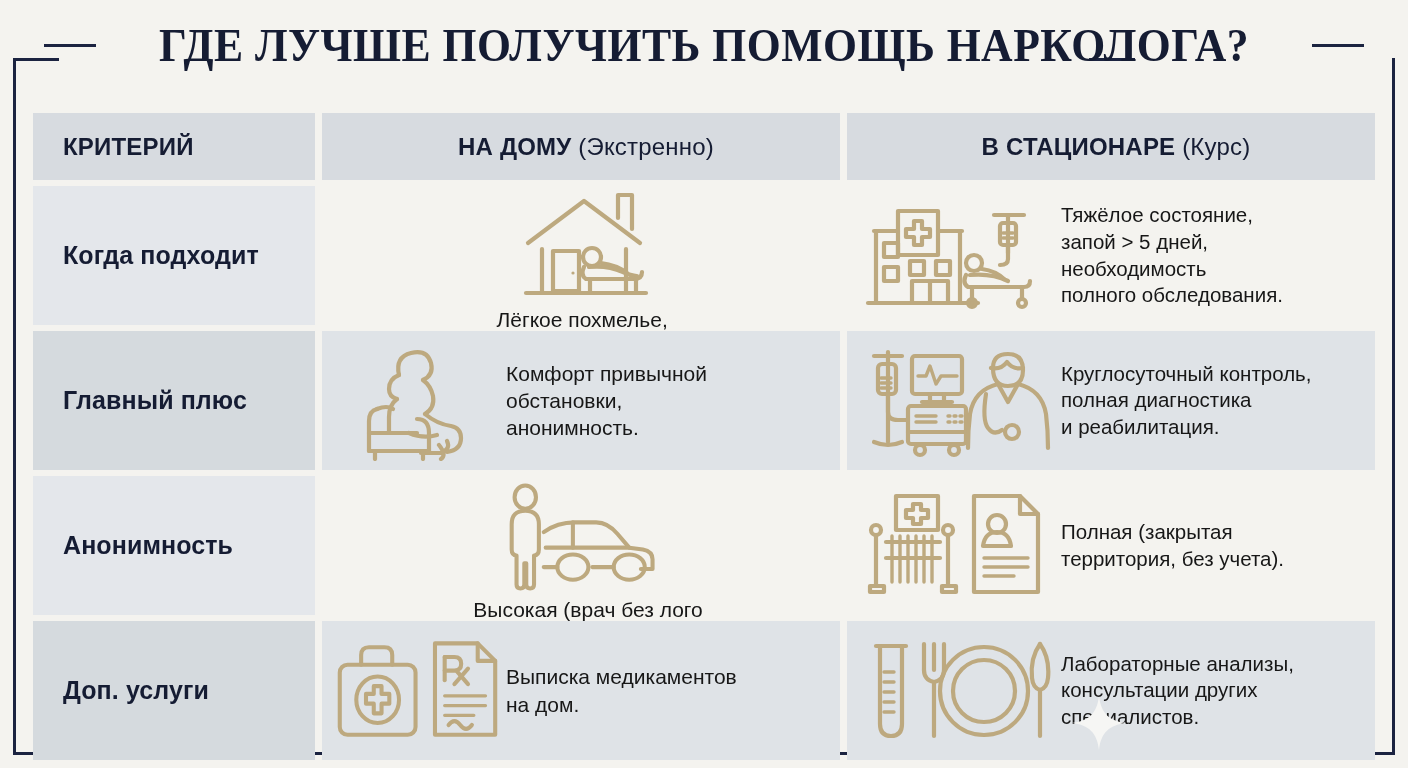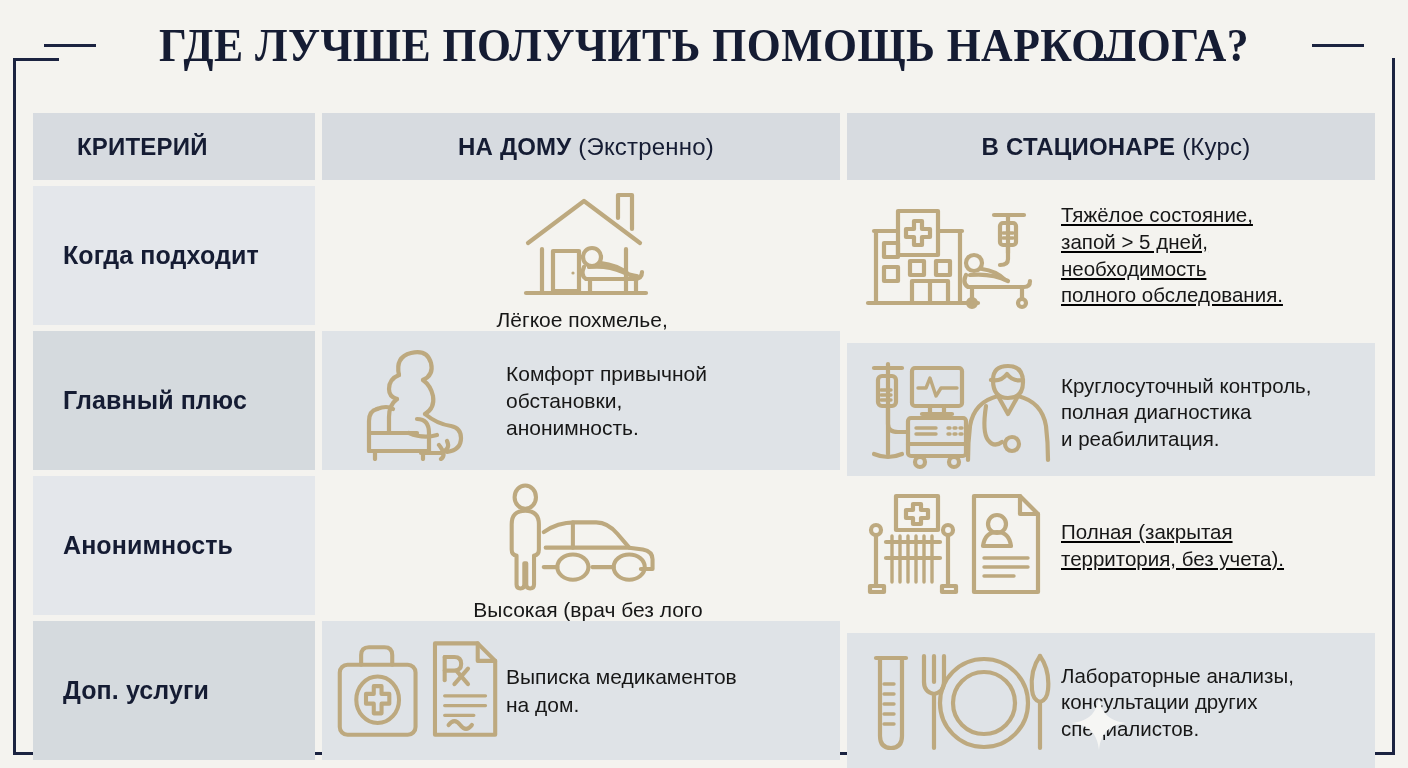--- a/index.html
+++ b/index.html
@@ -83,44 +83,44 @@
     gap:7px;
     width:100%;
   }
 
   .cell-crit  { width:282px; flex:0 0 282px; }
   .cell-home  { width:518px; flex:0 0 518px; }
   .cell-hosp  { width:528px; flex:0 0 528px; }
 
   
   .row.head .cell { height:67px; display:flex; align-items:center; }
-  .row.head .cell-crit { background:#d7dbe0; justify-content:flex-start; padding-left:44px; }
+  .row.head .cell-crit { background:#d7dbe0; justify-content:flex-start; padding-left:30px; }
   .row.head .cell-home { background:#d7dbe0; justify-content:center; }
   .row.head .cell-hosp { background:#d7dbe0; justify-content:center; }
 
   .head-label {
     font-size:24px;
     font-weight:700;
     color:#151c33;
     letter-spacing:0.2px;
     white-space:nowrap;
   }
   .head-label .sub { font-weight:400; }
 
   
   .row.body { height:139px; }
   .row.body .cell { height:139px; display:flex; align-items:center; }
 
   .row.body.light .cell-crit { background:#e4e7eb; }
   .row.body.light .cell-home { background:#f4f3ef;flex-direction:column; }
-  .row.body.light .cell-hosp { background:#f4f3ef;text-decoration:underline; }
+  .row.body.light .cell-hosp { background:#f4f3ef; }
 
   .row.body.dark .cell-crit { background:#d5dade; }
   .row.body.dark .cell-home { background:#dfe3e7; }
-  .row.body.dark .cell-hosp { background:#dfe3e7;margin-top:12px; }
+  .row.body.dark .cell-hosp { background:#dfe3e7; }
 
   .crit-label {
     padding-left:30px;
     font-size:25px;
     font-weight:700;
     color:#151c33;
     letter-spacing:0.1px;
     white-space:nowrap;
   }
 

